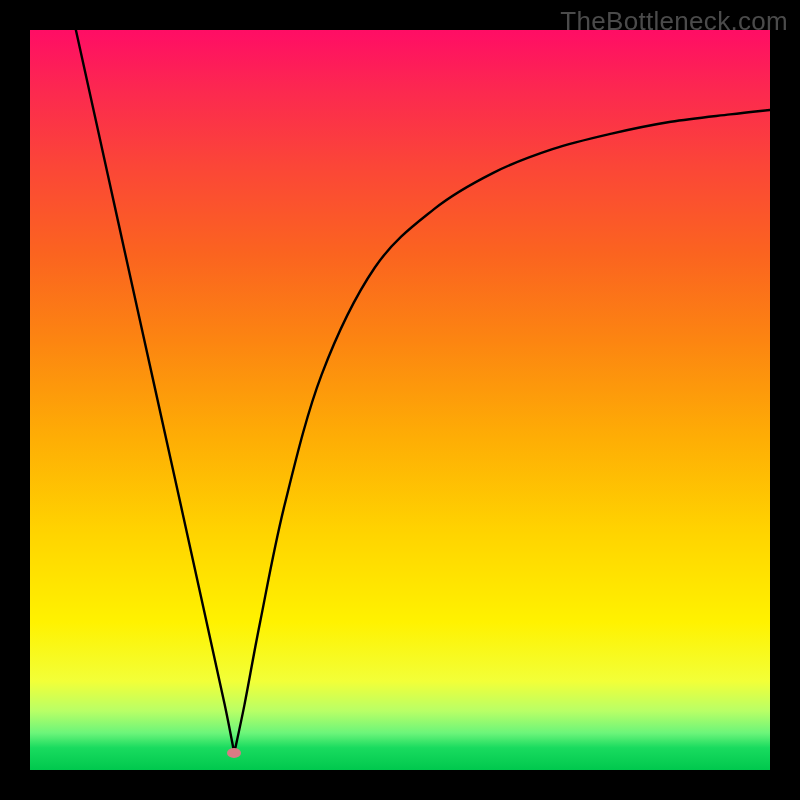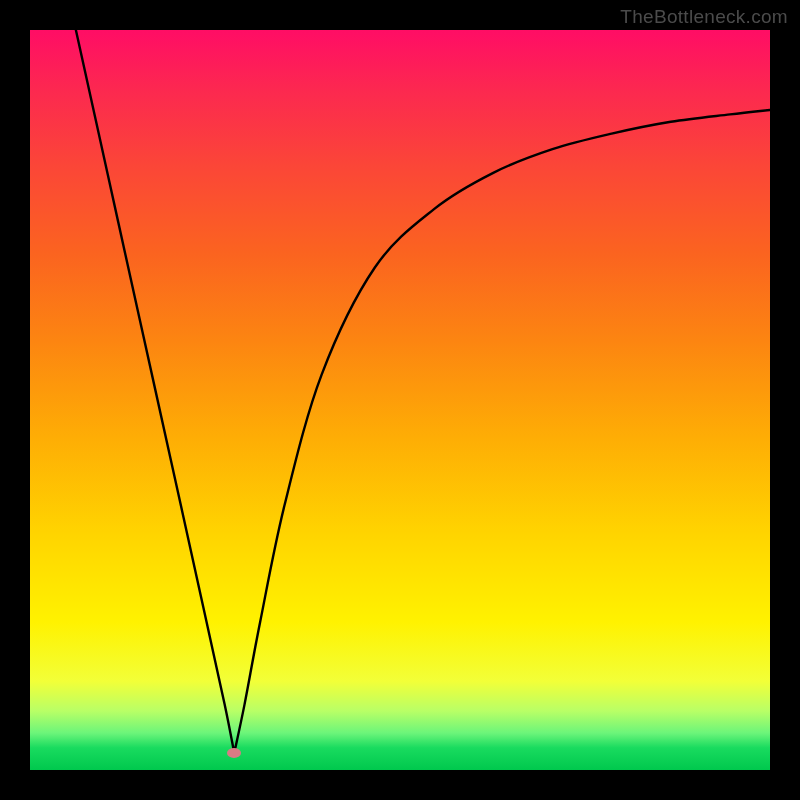--- a/index.html
+++ b/index.html
@@ -38,21 +38,21 @@
       #6cf57a 95%,
       #19db5f 97%,
       #00c84d 100%
     );
   }
   .watermark {
     position: absolute;
     top: 6px;
     right: 12px;
     color: #4b4b4b;
-    font-size: 19px;
+    font-size: 26px;
     font-weight: 500;
     letter-spacing: 0.3px;
     user-select: none;
   }
   svg.curve {
     position: absolute;
     inset: 0;
     width: 740px;
     height: 740px;
   }

